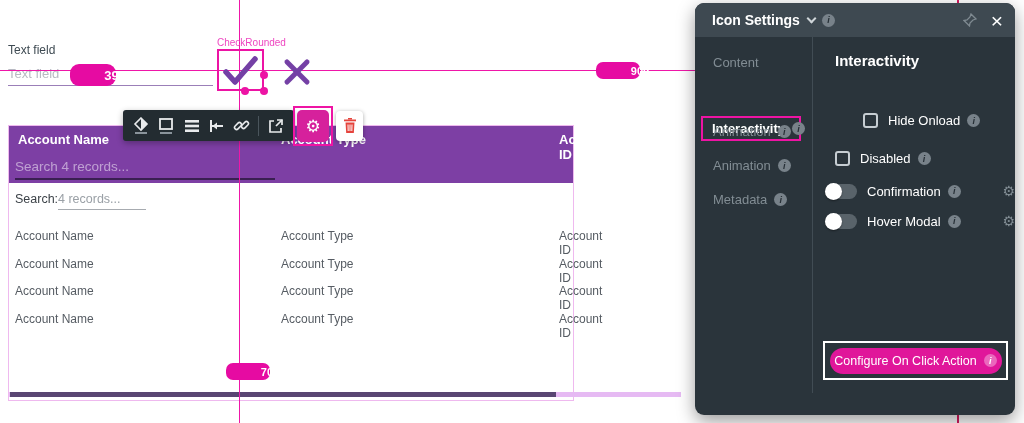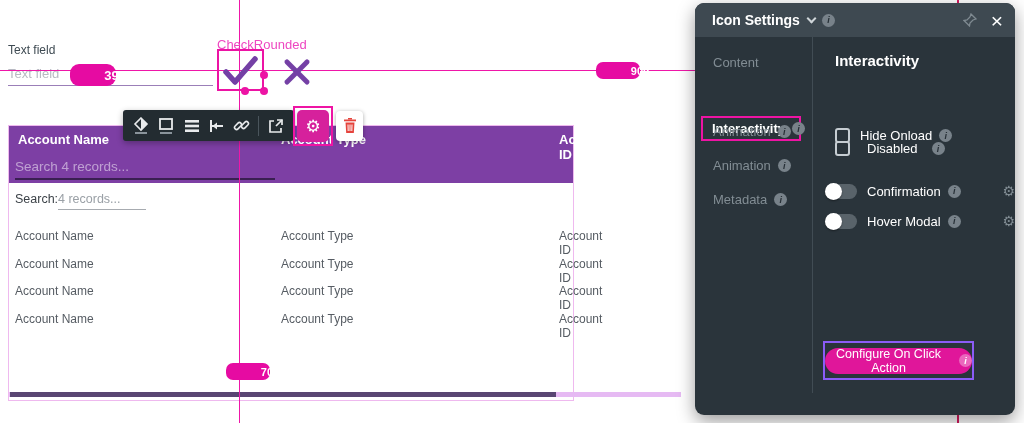--- a/index.html
+++ b/index.html
@@ -16,21 +16,21 @@
   .h-guide { position:absolute; left:0; top:70px; width:695px; height:1px; background:#ef16a8; z-index:3; }
   .v-guide1 { position:absolute; left:239px; top:0; width:1px; height:423px; background:#ef16a8; z-index:3; }
   .v-guide2 { position:absolute; left:957px; top:0; width:2px; height:423px; background:#d81b60; z-index:3; }
   .badge { position:absolute; background:#e60ba2; color:#fff; font-weight:bold; z-index:4;
            display:flex; align-items:center; justify-content:center;padding-left:44px; }
   .badge-398 { left:70px; top:64px; width:46px; height:22px; border-radius:9px; font-size:13px; }
   .badge-909 { left:596px; top:62px; width:29px; height:17px; border-radius:7px; font-size:11px; }
   .badge-708 { left:226px; top:363px; width:30px; height:17px; border-radius:7px; font-size:11px; }
 
   
-  .icon-type { position:absolute; left:217px; top:37px; font-size:13px; color:#ee47c1; z-index:4; }
+  .icon-type { position:absolute; left:217px; top:37px; font-size:10px; color:#ee47c1; z-index:4; }
   .sel-box { position:absolute; left:217px; top:49px; width:47px; height:42px; border:2px solid #ec14a4; z-index:4; background:transparent; }
   .handle { position:absolute; width:8px; height:8px; border-radius:50%; background:#ec14a4; z-index:5; }
   .check-svg { position:absolute; left:222px; top:55px; z-index:4; }
   .x-svg { position:absolute; left:282px; top:57px; z-index:4; }
 
   
   .acct-table { position:absolute; left:8px; top:125px; width:566px; height:276px;
                 border:1px solid #efb9ef; background:#fff; z-index:1; }
   .tbl-header { position:absolute; left:0; top:0; width:100%; height:57px; background:#7d3fa4; }
   .tbl-header .hcell { position:absolute; top:6px; color:#fff; font-size:13px; font-weight:600; }
@@ -82,21 +82,21 @@
   .sec-title { position:absolute; left:0; top:15px; color:#fff; font-weight:bold; font-size:15px; }
   .sec-desc { position:absolute; left:0; top:38px; color:#7d868d; font-size:11.5px; line-height:13.5px; width:175px; }
   .chk-row { position:absolute; left:0; display:flex; align-items:center; }
   .chk { width:15px; height:15px; border:2px solid #c6cdd2; border-radius:3px; background:transparent; cursor:pointer; flex:none; }
   .chk-row .lbl, .tgl-row .lbl { color:#fff; font-size:13px; margin-left:10px; }
   .tgl-row { position:absolute; left:-8px; display:flex; align-items:center; width:188px; }
   .toggle { position:relative; width:30px; height:15px; border-radius:8px; background:#59636a; cursor:pointer; flex:none; }
   .knob { position:absolute; left:-2px; top:-1px; width:17px; height:17px; border-radius:50%; background:#fff; box-shadow:0 1px 2px rgba(0,0,0,.4); }
   .tgl-gear { margin-left:auto; color:#828d94; font-size:14px; cursor:pointer; }
 
-  .btn-outline { position:absolute; left:128px; top:338px; width:151px; height:39px; border:2px solid #8b5cf6;
+  .btn-outline { position:absolute; left:128px; top:338px; width:185px; height:39px; border:2px solid #ffffff;
                  display:flex; align-items:center; justify-content:center; }
   .cfg-btn { width:172px; height:26px; border-radius:13px; background:#e0169a; color:#fff; border:none;
              font-size:12.5px; font-family:"Liberation Sans", sans-serif; display:flex; align-items:center;
              justify-content:center; cursor:pointer; }
   .cfg-btn .info { background:rgba(255,255,255,.35); color:#fff; }
 
   svg { display:block; }
 </style>
 </head>
 <body>
@@ -253,26 +253,26 @@
       </div>
       <div class="tab" style="top:155px;">
         <span>Metadata</span>
         <span class="info">i</span>
       </div>
     </div>
 
     <div class="p-content">
       <div class="sec-title">Interactivity</div>
 
-      <div class="chk-row" style="top:91px;">
+      <div class="chk-row" style="top:76px;margin-left:28px;">
         <span class="chk"></span>
         <span class="lbl">Hide Onload</span>
         <span class="info">i</span>
       </div>
-      <div class="chk-row" style="top:104px;gap:7px;">
+      <div class="chk-row" style="top:114px;">
         <span class="chk"></span>
         <span class="lbl">Disabled</span>
         <span class="info">i</span>
       </div>
 
       <div class="tgl-row" style="top:146px;">
         <span class="toggle">
             <span class="knob"></span>
           </span>
         <span class="lbl">Confirmation</span>

